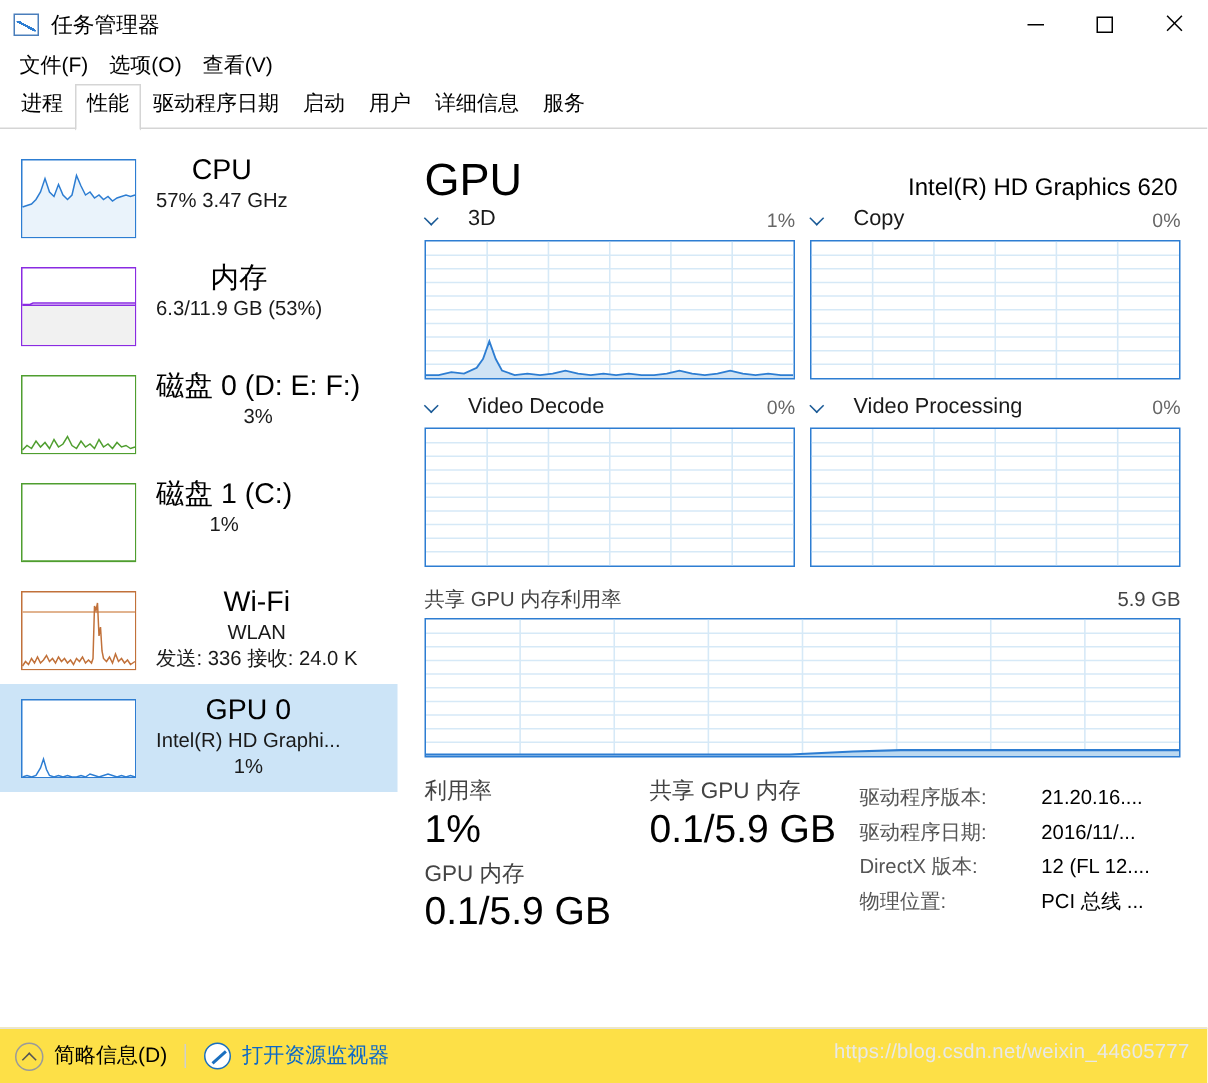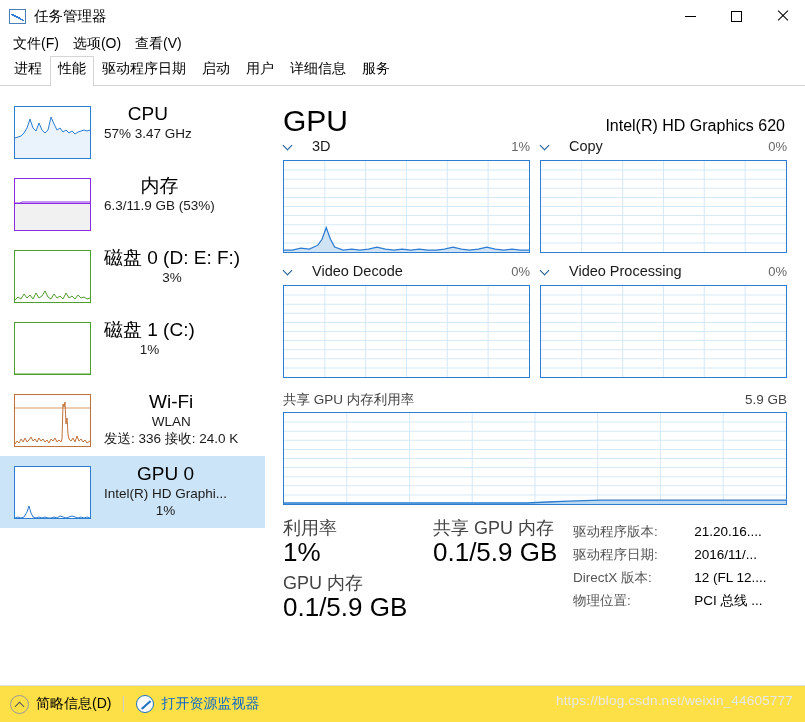--- a/index.html
+++ b/index.html
@@ -239,21 +239,21 @@
     display: flex;
     padding-top: 14px;
   }
   .stats-left { width: 290px; flex: none; }
   .stat-grid {
     display: grid;
     grid-template-columns: 150px 1fr;
     row-gap: 6px;
   }
   .stat-k {
-    font-size: 18px;
+    font-size: 15px;
     color: #444;
     line-height: 18px;
   }
   .stat-v {
     font-size: 26px;
     line-height: 31px;
     color: #000;
     white-space: nowrap;
   }
   .stats-right {

